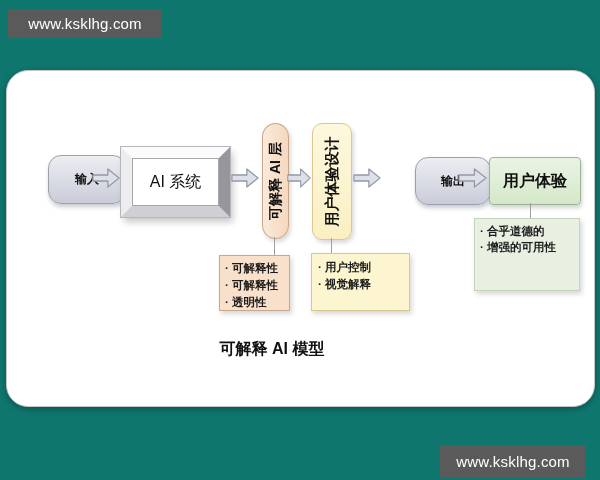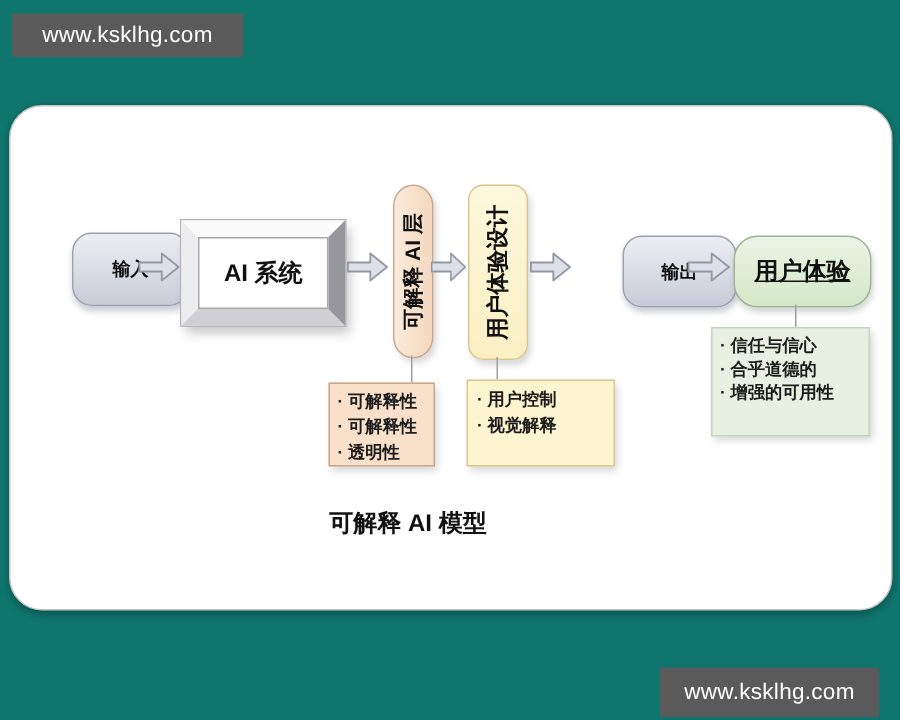--- a/index.html
+++ b/index.html
@@ -28,39 +28,39 @@
   .n-input  { left:15px;  top:155px; width:76px; height:47px; }
   .n-output { left:382px; top:157px; width:74px; height:46px; }
 
   
   .frame { position:absolute; left:121px; top:147px; width:109px; height:70px;
            box-sizing:border-box; background:#ffffff;
            border:11px solid; border-color:#fbfbfc var(--frameSideDark) var(--frameSideLight) #ededf0;
            box-shadow:0 0 0 1px #b5b5ba, 3px 5px 7px rgba(0,0,0,.22); }
   .frame-inner { width:100%; height:100%; box-sizing:border-box; border:1px solid #a8a8ac;
                  display:flex; align-items:center; justify-content:center;
-                 font-weight:bold; font-size:16px; color:#111;text-align:center; }
+                 font-weight:normal; font-size:16px; color:#111;text-align:center; }
 
   
   .vnode { overflow:hidden; }
   .vnode span { transform:rotate(-90deg); white-space:nowrap; display:block; }
   .n-xai { left:262px; top:123px; width:25px; height:114px;
            background:linear-gradient(90deg,var(--peachLight),var(--peach));
            border:1px solid var(--peachBorder); border-radius:50% / 14px;
            font-size:14px; box-shadow:2px 3px 4px rgba(0,0,0,.15); }
   .n-uxd { left:312px; top:123px; width:38px; height:115px;
            background:linear-gradient(180deg,var(--yellowTop),var(--yellow));
            border:1px solid var(--yellowBorder); border-radius:10px;
            font-size:15px; box-shadow:2px 3px 4px rgba(0,0,0,.15); }
 
   
   .n-exp { left:489px; top:157px; width:90px; height:46px;
            background:linear-gradient(180deg,var(--greenTop),var(--green));
-           border:1px solid var(--greenBorder); border-radius:16px; font-size:16px;
-           box-shadow:1px 3px 4px rgba(100,115,100,.30);text-decoration:underline; }
+           border:1px solid var(--greenBorder); border-radius:4px; font-size:16px;
+           box-shadow:1px 3px 4px rgba(100,115,100,.30); }
 
   
   .list { position:absolute; box-sizing:border-box; color:#1c1c1c; font-weight:600;
           box-shadow:2px 3px 5px rgba(0,0,0,.16); }
   .list div { white-space:nowrap; }
   .list-xai { left:219px; top:255px; width:71px; height:56px; padding:4px 3px 16px 5px;
               font-size:11.5px; line-height:17px; background:var(--peachList);
               border:1px solid var(--peachBorder); }
   .list-ux  { left:311px; top:253px; width:99px; height:58px; padding:5px 3px 0 6px;
               font-size:11.5px; line-height:17px; background:var(--yellowList);
@@ -152,21 +152,20 @@
     <div>· 可解释性</div>
     <div>· 透明性</div>
   </div>
 
   <div class="list list-ux">
     <div>· 用户控制</div>
     <div>· 视觉解释</div>
   </div>
 
   <div class="list list-exp">
-    <div>· 信任与信心</div>
     <div>· 合乎道德的</div>
     <div>· 增强的可用性</div>
   </div>
 
   <div class="title">可解释 AI 模型</div>
 
   <div class="wm wm-bottom">
     <span>www.ksklhg.com</span>
   </div>
 

